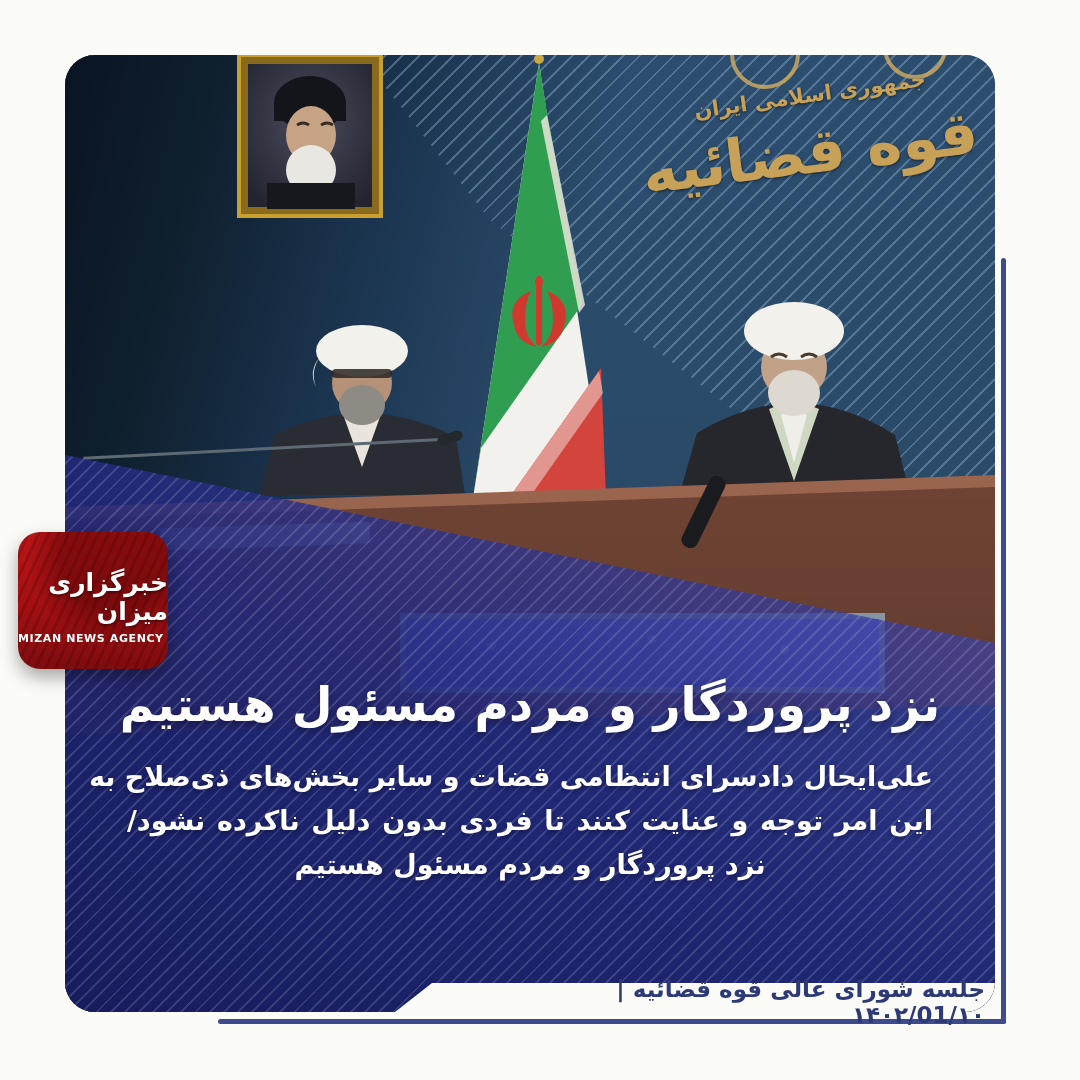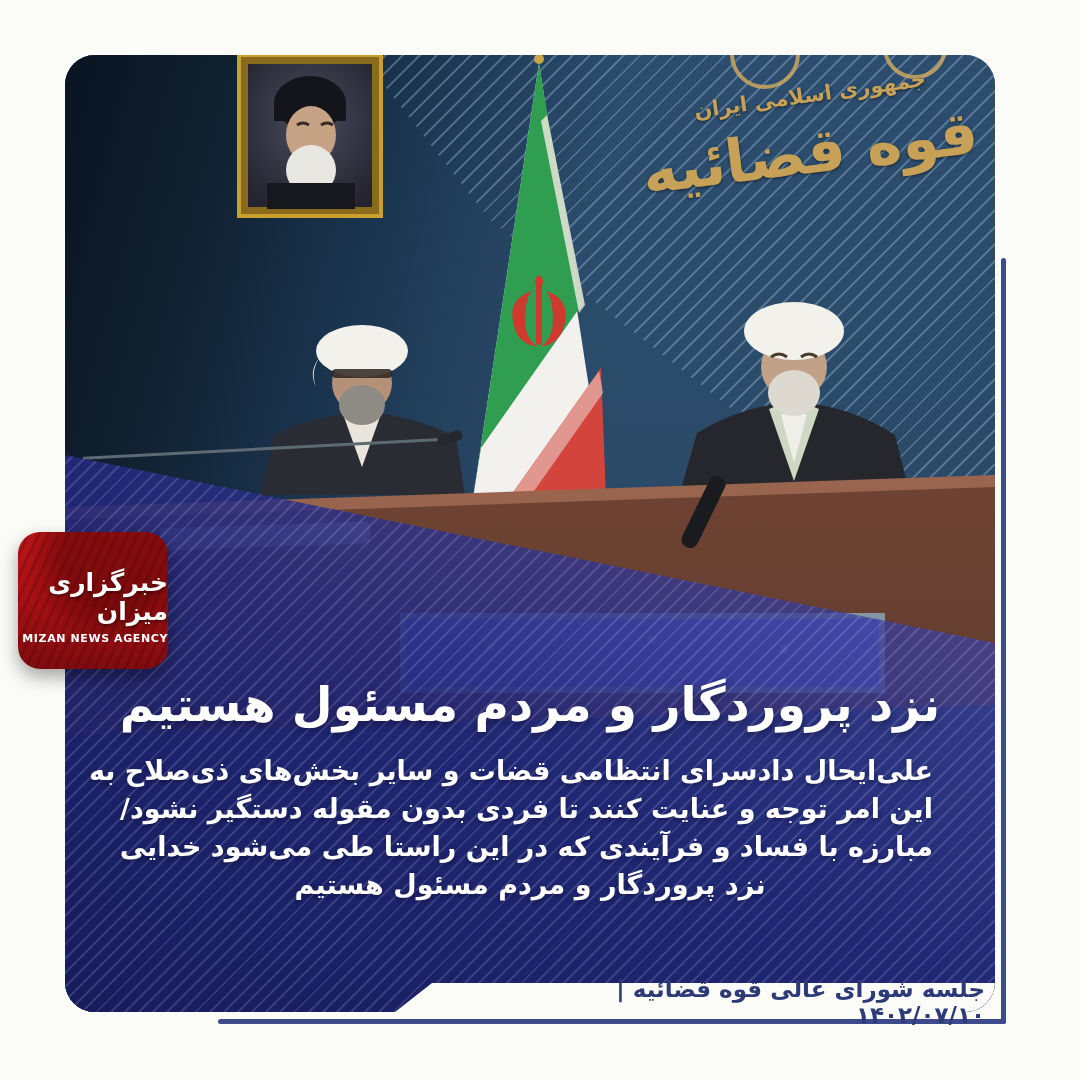--- a/index.html
+++ b/index.html
@@ -59,33 +59,33 @@
   .overlay-stripes{position:absolute;inset:0;
     background:repeating-linear-gradient(135deg,rgba(210,218,255,0) 0 8px,rgba(210,218,255,.16) 8px 10px);
     clip-path:polygon(0 400px,930px 588px,930px 957px,0 957px);}
   
   .headline{position:absolute;left:30px;top:622px;width:870px;
     text-align:center;color:#ffffff;font-size:47px;font-weight:800;
     text-shadow:0 3px 7px rgba(10,10,40,.5);letter-spacing:-1px;}
   .quote-body{position:absolute;left:62px;top:697px;width:806px;}
   .body-line{color:#ffffff;font-size:27px;font-weight:700;line-height:38px;
     text-shadow:0 2px 4px rgba(10,10,40,.45);
-    text-align:justify;text-align-last:justify;white-space:nowrap;}
+    text-align:justify;text-align-last:justify;white-space:nowrap;margin-top:6px;}
   .body-line.center{text-align:center;text-align-last:center;}
   
   .notch{position:absolute;left:0;top:0;width:930px;height:957px;background:#fbfbf8;
     clip-path:polygon(367px 928px,930px 928px,930px 957px,330px 957px);}
   
   .badge{position:absolute;left:18px;top:532px;width:150px;height:137px;border-radius:22px;
     background:
       repeating-linear-gradient(115deg,rgba(60,0,0,.22) 0 3px,rgba(255,255,255,0) 3px 9px),
       radial-gradient(circle at 65% 18%,rgba(90,5,6,.55) 0 36%,rgba(90,5,6,0) 60%),
       linear-gradient(180deg,#bc1518 0%,#a31013 55%,#7e0c0f 100%);
     box-shadow:0 8px 18px rgba(0,0,0,.35);
-    display:flex;flex-direction:column;align-items:flex-end;justify-content:center;gap:6px;}
+    display:flex;flex-direction:column;align-items:flex-start;justify-content:center;gap:6px;}
   .badge-fa{color:#fff;font-size:25px;font-weight:800;text-shadow:0 2px 3px rgba(0,0,0,.4);margin-top:26px;}
   .badge-en{color:#fff;font-size:11px;font-weight:700;letter-spacing:.6px;margin-bottom:14px;}
   .footer-caption{position:absolute;left:585px;top:988px;width:400px;height:28px;
     display:flex;align-items:center;justify-content:center;
     color:#2d3a78;font-size:23px;font-weight:700;}
   .frame-line-v{position:absolute;left:1001px;top:258px;width:5px;height:766px;background:#3d4a8c;border-radius:3px;}
   .frame-line-h{position:absolute;left:218px;top:1019px;width:788px;height:5px;background:#3d4a8c;border-radius:3px;}
 </style>
 </head>
 <body>
@@ -163,29 +163,28 @@
   <div class="mic-arm-left"></div>
   <div class="mic-head-left"></div>
   <div class="mic-right"></div>
 
   <div class="overlay"></div>
   <div class="overlay-stripes"></div>
 
   <div class="headline" dir="rtl">نزد پروردگار و مردم مسئول هستیم</div>
   <div class="quote-body">
       <div class="body-line" dir="rtl">علی‌ایحال دادسرای انتظامی قضات و سایر بخش‌های ذی‌صلاح به</div>
-      <div class="body-line" dir="rtl">این امر توجه و عنایت کنند تا فردی بدون مقوله دستگیر نشود/</div>
-      <div class="body-line" dir="rtl">مبارزه با فساد و فرآیندی که در این راستا طی می‌شود خدایی</div>
+      <div class="body-line" dir="rtl">این امر توجه و عنایت کنند تا فردی بدون دلیل ناکرده نشود/</div>
       <div class="body-line center" dir="rtl">نزد پروردگار و مردم مسئول هستیم</div>
     </div>
 
   <div class="notch"></div>
 </div>
 
 <div class="frame-line-v"></div>
 <div class="frame-line-h"></div>
 
 <div class="badge">
   <div class="badge-fa" dir="rtl">خبرگزاری میزان</div>
   <div class="badge-en">MIZAN NEWS AGENCY</div>
 </div>
 
-<div class="footer-caption" dir="rtl">جلسه شورای عالی قوه قضائیه | ۱۴۰۲/۰۷/۱۰</div>
+<div class="footer-caption" dir="rtl">جلسه شورای عالی قوه قضائیه | ۱۴۰۲/01/۱۰</div>
 
 </body></html>

